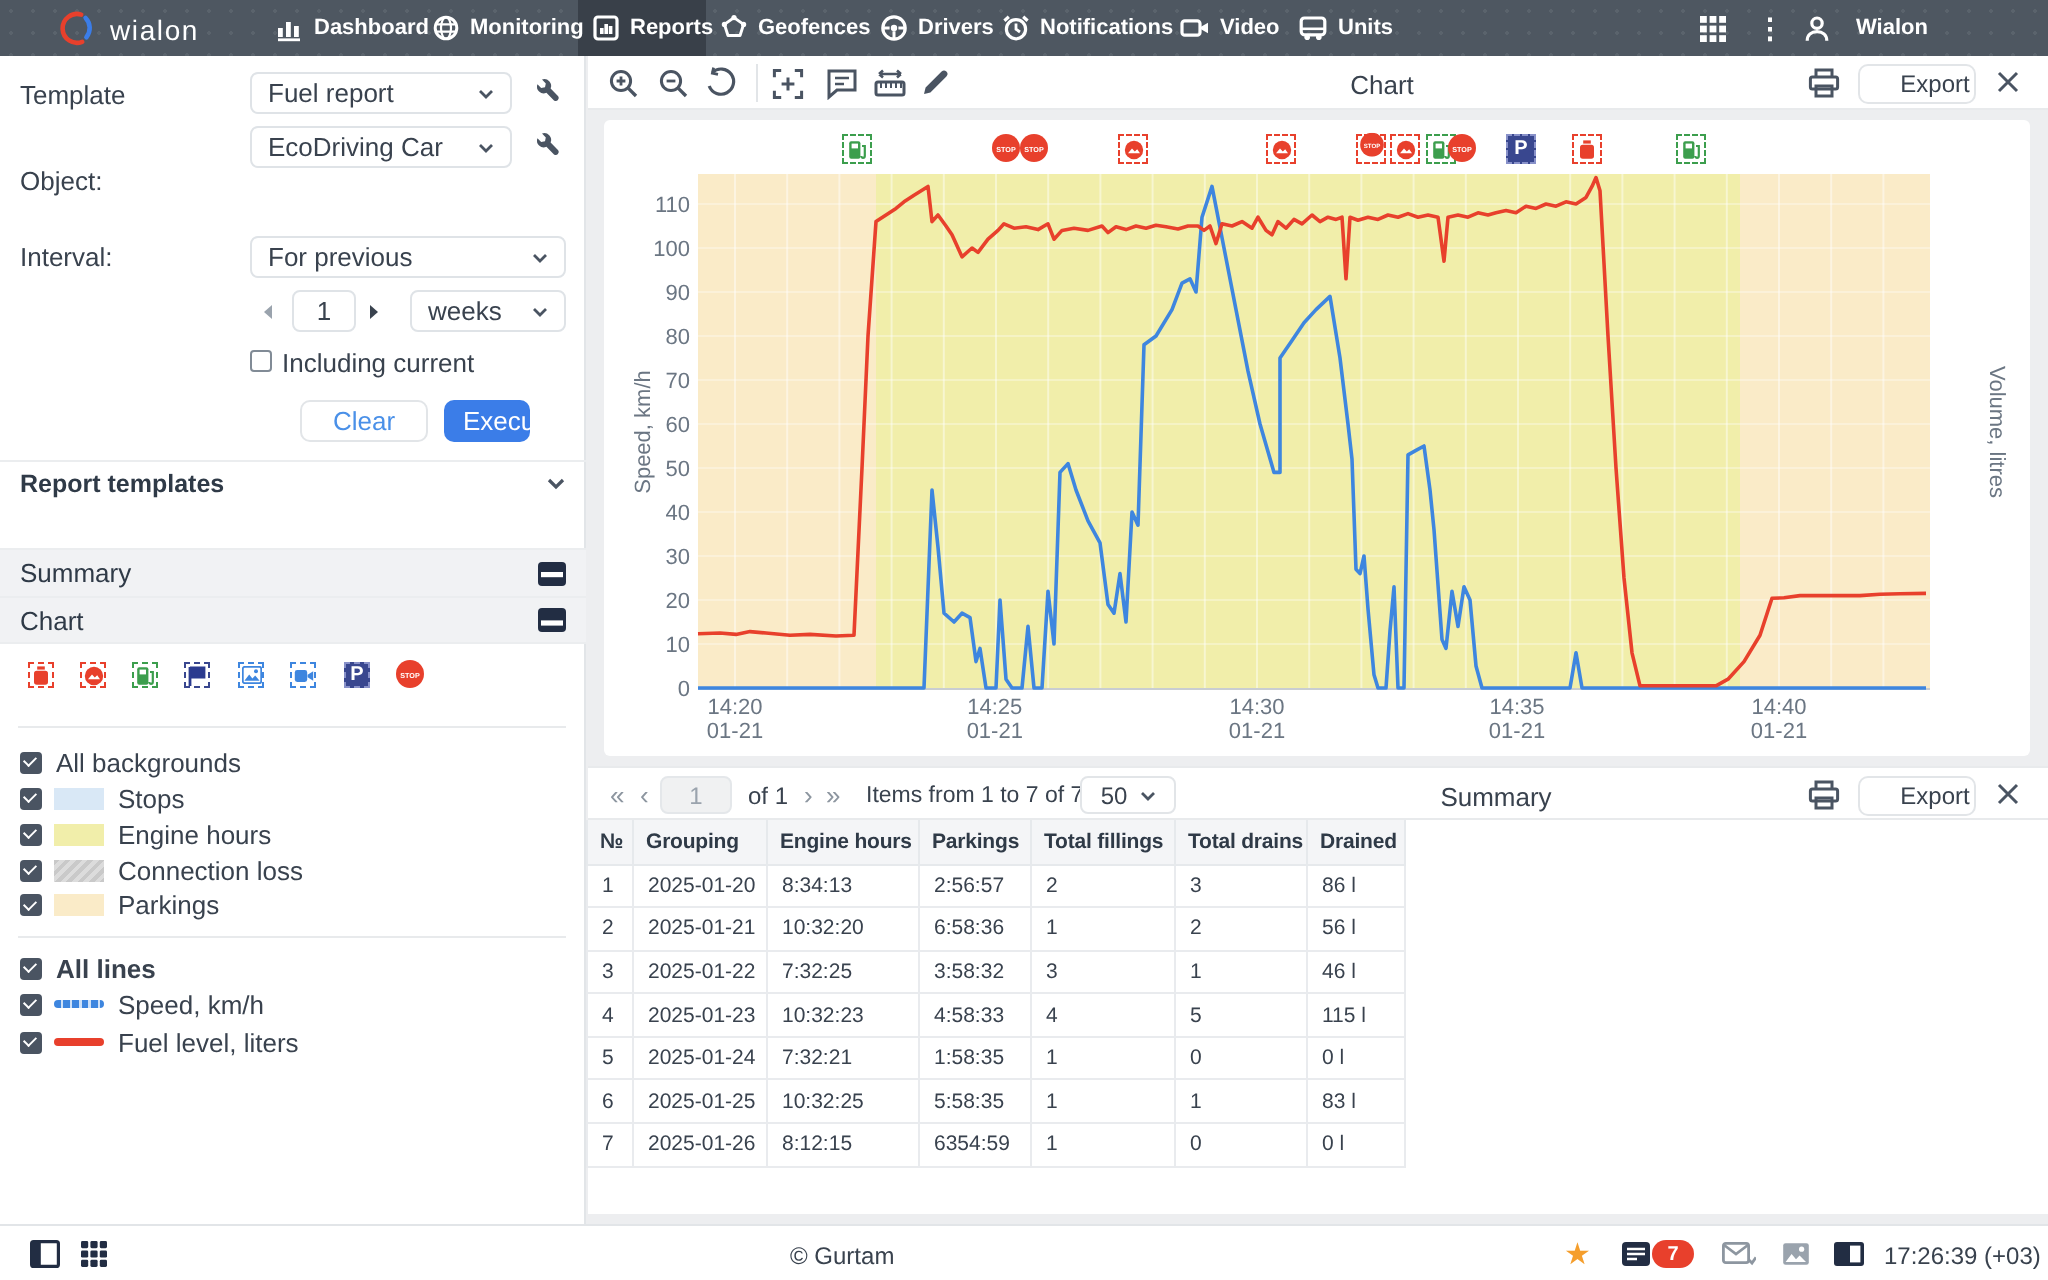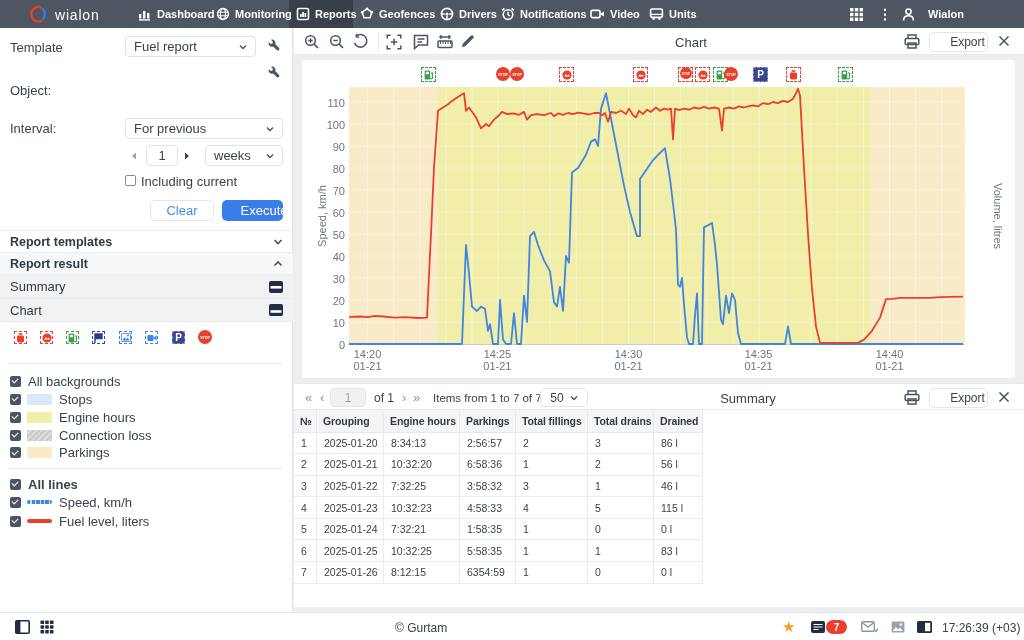--- a/index.html
+++ b/index.html
@@ -24,21 +24,21 @@
 .lbl { position:absolute; font-size:13px; color:#39424E; }
 .sel { position:absolute; background:#fff; border:1px solid #DFE3E7; border-radius:4px; font-size:13px; color:#39424E; display:flex; align-items:center; padding:0 8px; }
 .sel .chev { margin-left:auto; }
 .chev { width:8px; height:8px; }
 .wrench { position:absolute; }
 #tabs { position:absolute; left:8px; top:62px; width:274px; height:23px; border:1px solid #E2E5E8; border-radius:6px; background:#fff; display:flex; }
 #tabs div { flex:1; display:flex; align-items:center; justify-content:center; font-size:13px; color:#39424E; }
 #tabs div:first-child { box-shadow:0 1px 3px rgba(0,0,0,.18); border-radius:6px; background:#fff; }
 .btn { position:absolute; height:21px; border-radius:5px; font-size:13px; display:flex; align-items:center; justify-content:center; }
 #btn-clear { left:150px; top:172px; width:64px; background:#fff; border:1px solid #E2E5E8; color:#4A90E8; }
-#btn-exec { left:222px; top:172px; width:61px; background:#3B7DE8; color:#fff;padding-left:23px; }
+#btn-exec { left:222px; top:172px; width:43px; background:#3B7DE8; color:#fff;padding-left:23px; }
 .secrow { position:absolute; left:0; width:293px; display:flex; align-items:center; padding:0 10px; font-size:13px; color:#2F3A47; }
 .ck { width:11px; height:11px; background:#4A5462; border-radius:2px; position:relative; flex:none; }
 .ck:after { content:""; position:absolute; left:2px; top:2.5px; width:5px; height:3px; border-left:1.6px solid #fff; border-bottom:1.6px solid #fff; transform:rotate(-45deg); }
 .ckrow { position:absolute; display:flex; align-items:center; font-size:13px; color:#39424E; }
 .swatch { width:25px; height:11px; margin-left:6px; margin-right:7px; flex:none; }
 
 
 #main { position:absolute; left:294px; top:28px; width:730px; height:584px; background:#EDEEF0; }
 .toolbar { position:absolute; left:0; width:730px; background:#fff; border-bottom:1px solid #E8EAEC; }
 .ttl { position:absolute; font-size:13px; color:#39424E; }
@@ -171,20 +171,24 @@
     <svg class="chev" viewBox="0 0 8 8">
           <path d="M1 2.5 4 5.5 7 2.5" fill="none" stroke="#4A5462" stroke-width="1.4"></path>
         </svg></div>
   <svg class="wrench" style="left:267px; top:11px;" width="14" height="14" viewBox="0 0 14 14">
         <g transform="scale(-1,1) translate(-14,0)">
           <path d="M12.3 3.1 a3.4 3.4 0 0 1 -4.5 4.3 L4 11.2 a1.5 1.5 0 0 1 -2.1-2.1 L5.7 5.3 a3.4 3.4 0 0 1 4.3-4.5 L8.1 2.7 l0.4 1.9 1.9 0.4 z" fill="#4A5462"></path>
         </g>
       </svg>
 
   <div class="lbl" style="left:10px; top:55px;text-align:right;">Object:</div>
+  <div class="sel" style="left:125px; top:35px; width:131px; height:21px;">EcoDriving Car
+    <svg class="chev" viewBox="0 0 8 8">
+          <path d="M1 2.5 4 5.5 7 2.5" fill="none" stroke="#4A5462" stroke-width="1.4"></path>
+        </svg></div>
   <svg class="wrench" style="left:267px; top:38px;" width="14" height="14" viewBox="0 0 14 14">
         <g transform="scale(-1,1) translate(-14,0)">
           <path d="M12.3 3.1 a3.4 3.4 0 0 1 -4.5 4.3 L4 11.2 a1.5 1.5 0 0 1 -2.1-2.1 L5.7 5.3 a3.4 3.4 0 0 1 4.3-4.5 L8.1 2.7 l0.4 1.9 1.9 0.4 z" fill="#4A5462"></path>
         </g>
       </svg>
 
 
   <div class="lbl" style="left:10px; top:93px;">Interval:</div>
   <div class="sel" style="left:125px; top:90px; width:158px; height:21px;">For previous
     <svg class="chev" viewBox="0 0 8 8">
@@ -209,24 +213,20 @@
 
   <div class="abs" style="left:125px; top:147px; width:11px; height:11px; border:1.4px solid #818B96; border-radius:2px;"></div>
   <div class="lbl" style="left:141px; top:146px;">Including current</div>
 
   <div class="btn" id="btn-clear">Clear</div>
   <div class="btn" id="btn-exec">Execute</div>
 
   <div class="secrow" style="top:202px; height:22px; border-top:1px solid #EBEDEF; font-weight:700; font-size:12.5px;">Report templates
     <svg style="margin-left:auto;" width="10" height="10" viewBox="0 0 10 10">
           <path d="M1.5 3 5 6.5 8.5 3" fill="none" stroke="#4A5462" stroke-width="1.6"></path>
-        </svg></div>
-  <div class="secrow" style="top:224px; height:22px; border-top:1px solid #EBEDEF; font-weight:700; font-size:12.5px; background:#F7F8F9;">Report result
-    <svg style="margin-left:auto;" width="10" height="10" viewBox="0 0 10 10">
-          <path d="M1.5 6.5 5 3 8.5 6.5" fill="none" stroke="#4A5462" stroke-width="1.6"></path>
         </svg></div>
   <div class="secrow" style="top:246px; height:24px; border-top:1px solid #EBEDEF; background:#F1F2F4;">Summary
     <svg style="margin-left:auto;" width="14" height="12" viewBox="0 0 14 12">
           <rect width="14" height="12" rx="2" fill="#222D43"></rect>
           <rect x="1.5" y="5" width="11" height="2.6" fill="#fff"></rect>
         </svg></div>
   <div class="secrow" style="top:270px; height:24px; border-top:1px solid #EBEDEF; border-bottom:1px solid #EBEDEF; background:#F1F2F4;">Chart
     <svg style="margin-left:auto;" width="14" height="12" viewBox="0 0 14 12">
           <rect width="14" height="12" rx="2" fill="#222D43"></rect>
           <rect x="1.5" y="6.2" width="11" height="2.6" fill="#fff"></rect>

